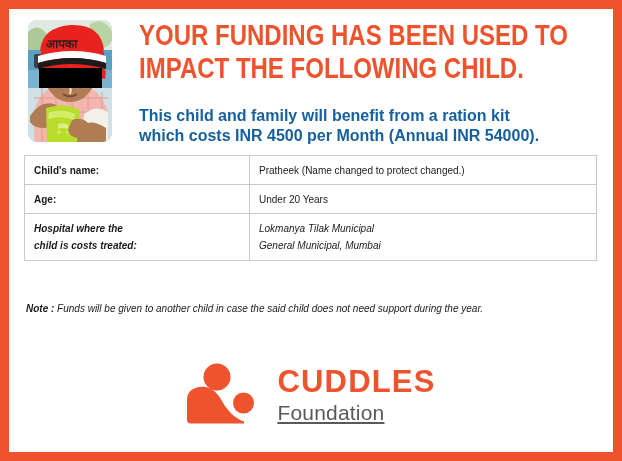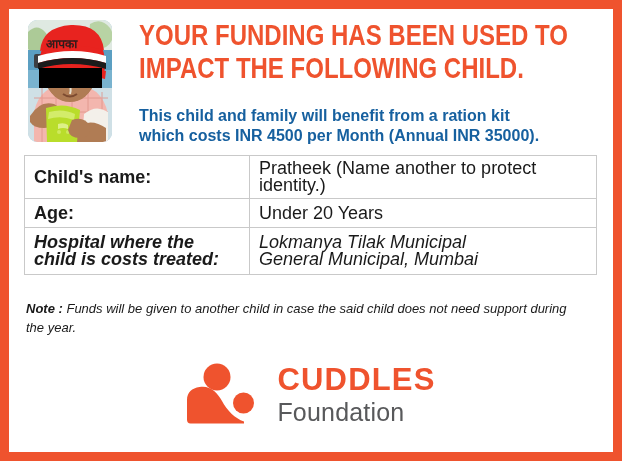--- a/index.html
+++ b/index.html
@@ -81,42 +81,42 @@
     left: 15px;
     top: 146px;
     width: 573px;
     border-collapse: collapse;
     table-layout: fixed;
   }
   .info-table td {
     border: 1px solid #c9c9c9;
     padding: 4px 9px;
     vertical-align: middle;
-    font-size: 18px;
+    font-size: 10px;
     color: #1a1a1a;
     line-height: 17px;
     height: 20px;
   }
   .info-table td.k {
     width: 206px;
     font-weight: bold;
   }
   .info-table td.v {
     font-weight: normal;
   }
   .info-table tr.tall td { height: 38px; }
   .vline { display: block; font-style: italic; }
 
   
   .note {
     position: absolute;
     left: 17px;
     top: 290px;
     width: 560px;
-    font-size: 13px;
+    font-size: 10px;
     font-style: italic;
     color: #1a1a1a;
     line-height: 19px;
   }
   .note b { font-weight: bold; font-style: italic; }
 
   
   .logo {
     position: absolute;
     left: 0;
@@ -133,23 +133,24 @@
   .logo-text .brand {
     display: block;
     color: #ef532e;
     font-weight: bold;
     font-size: 31px;
     letter-spacing: 1.2px;
   }
   .logo-text .sub {
     display: block;
     color: #58595b;
-    font-size: 25px;
+    font-size: 21px;
     letter-spacing: 0.2px;
     margin-top: 5px;
+    text-decoration: underline;
   }
 </style>
 </head>
 <body>
 
 <div id="card">
   <div class="inner">
 
     <div class="header">
 
@@ -216,29 +217,29 @@
         </svg>
       </div>
 
       <div class="headline">
         <span class="l">YOUR FUNDING HAS BEEN USED TO</span>
         <span class="l">IMPACT THE FOLLOWING CHILD.</span>
       </div>
 
       <div class="subtitle">
         <span class="l">This child and family will benefit from a ration kit</span>
-        <span class="l">which costs INR 4500 per Month (Annual INR 35000).</span>
+        <span class="l">which costs INR 4500 per Month (Annual INR 54000).</span>
       </div>
     </div>
 
     <table class="info-table">
       <tbody>
         <tr>
           <td class="k">Child's name:</td>
-          <td class="v">Pratheek (Name another to protect identity.)</td>
+          <td class="v">Pratheek (Name changed to protect changed.)</td>
         </tr>
         <tr>
           <td class="k">Age:</td>
           <td class="v">Under 20 Years</td>
         </tr>
         <tr class="tall">
           <td class="k">
             <span class="vline">Hospital where the</span>
             <span class="vline">child is costs treated:</span>
           </td>

